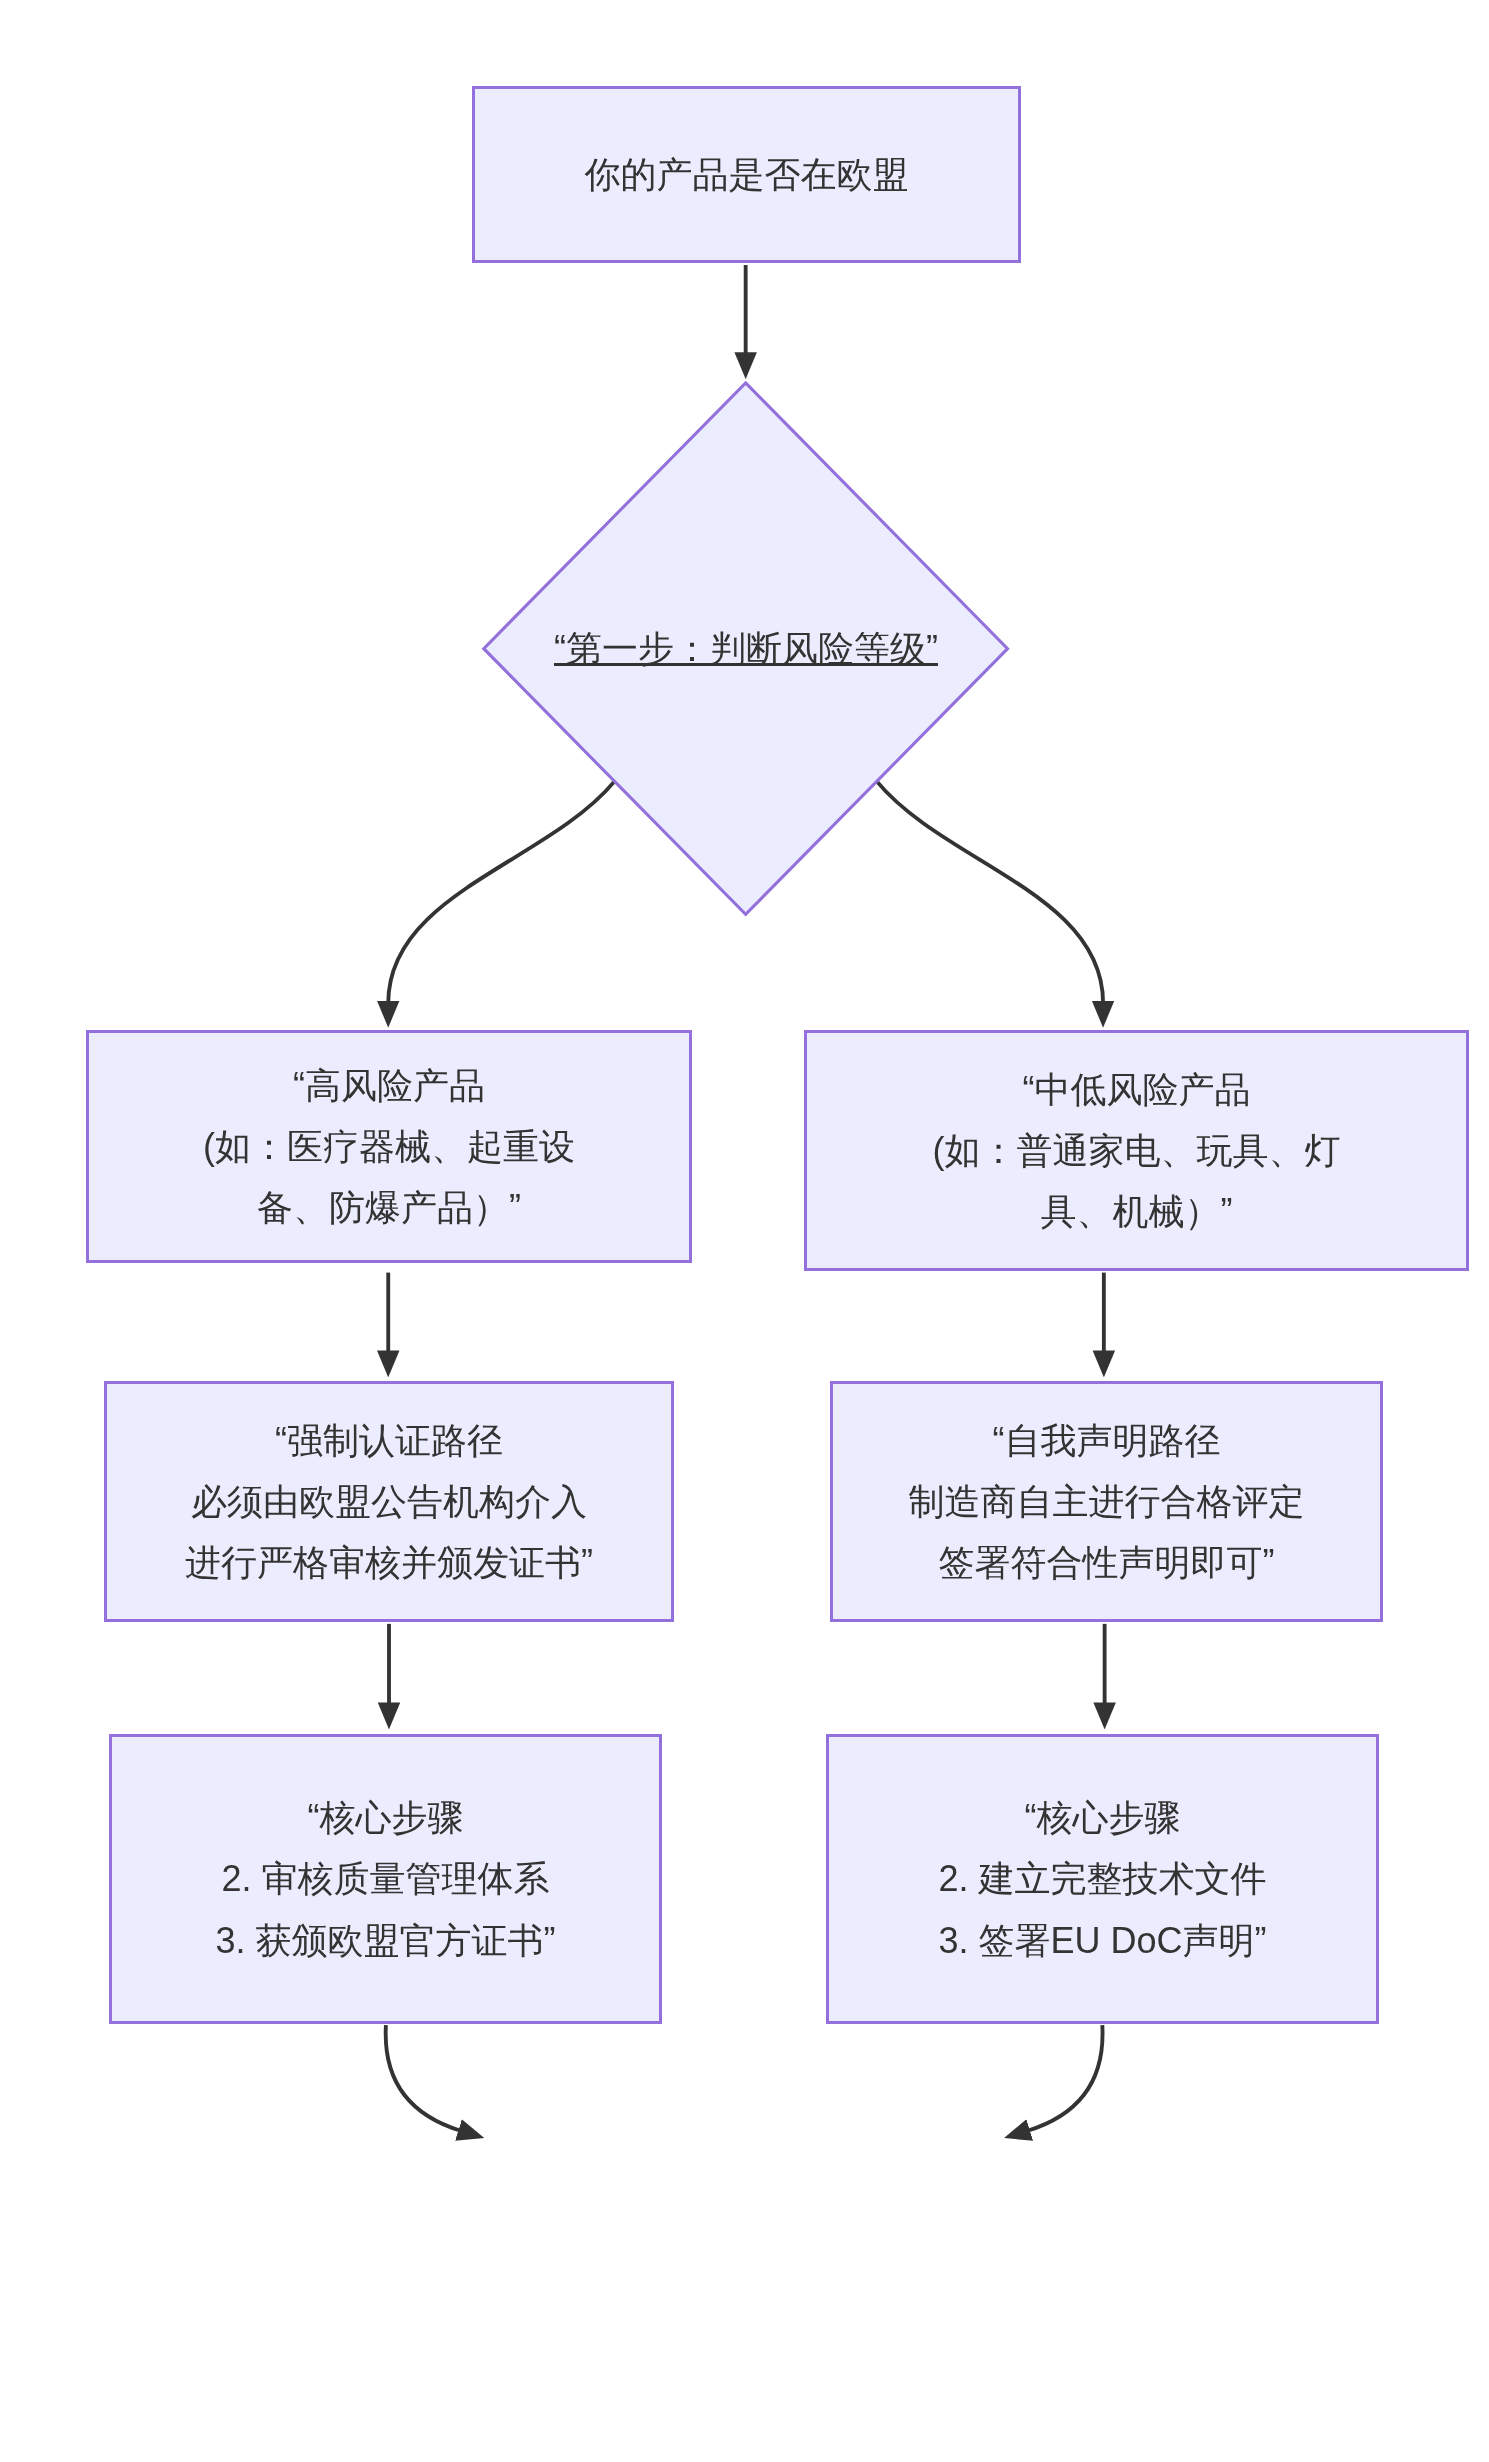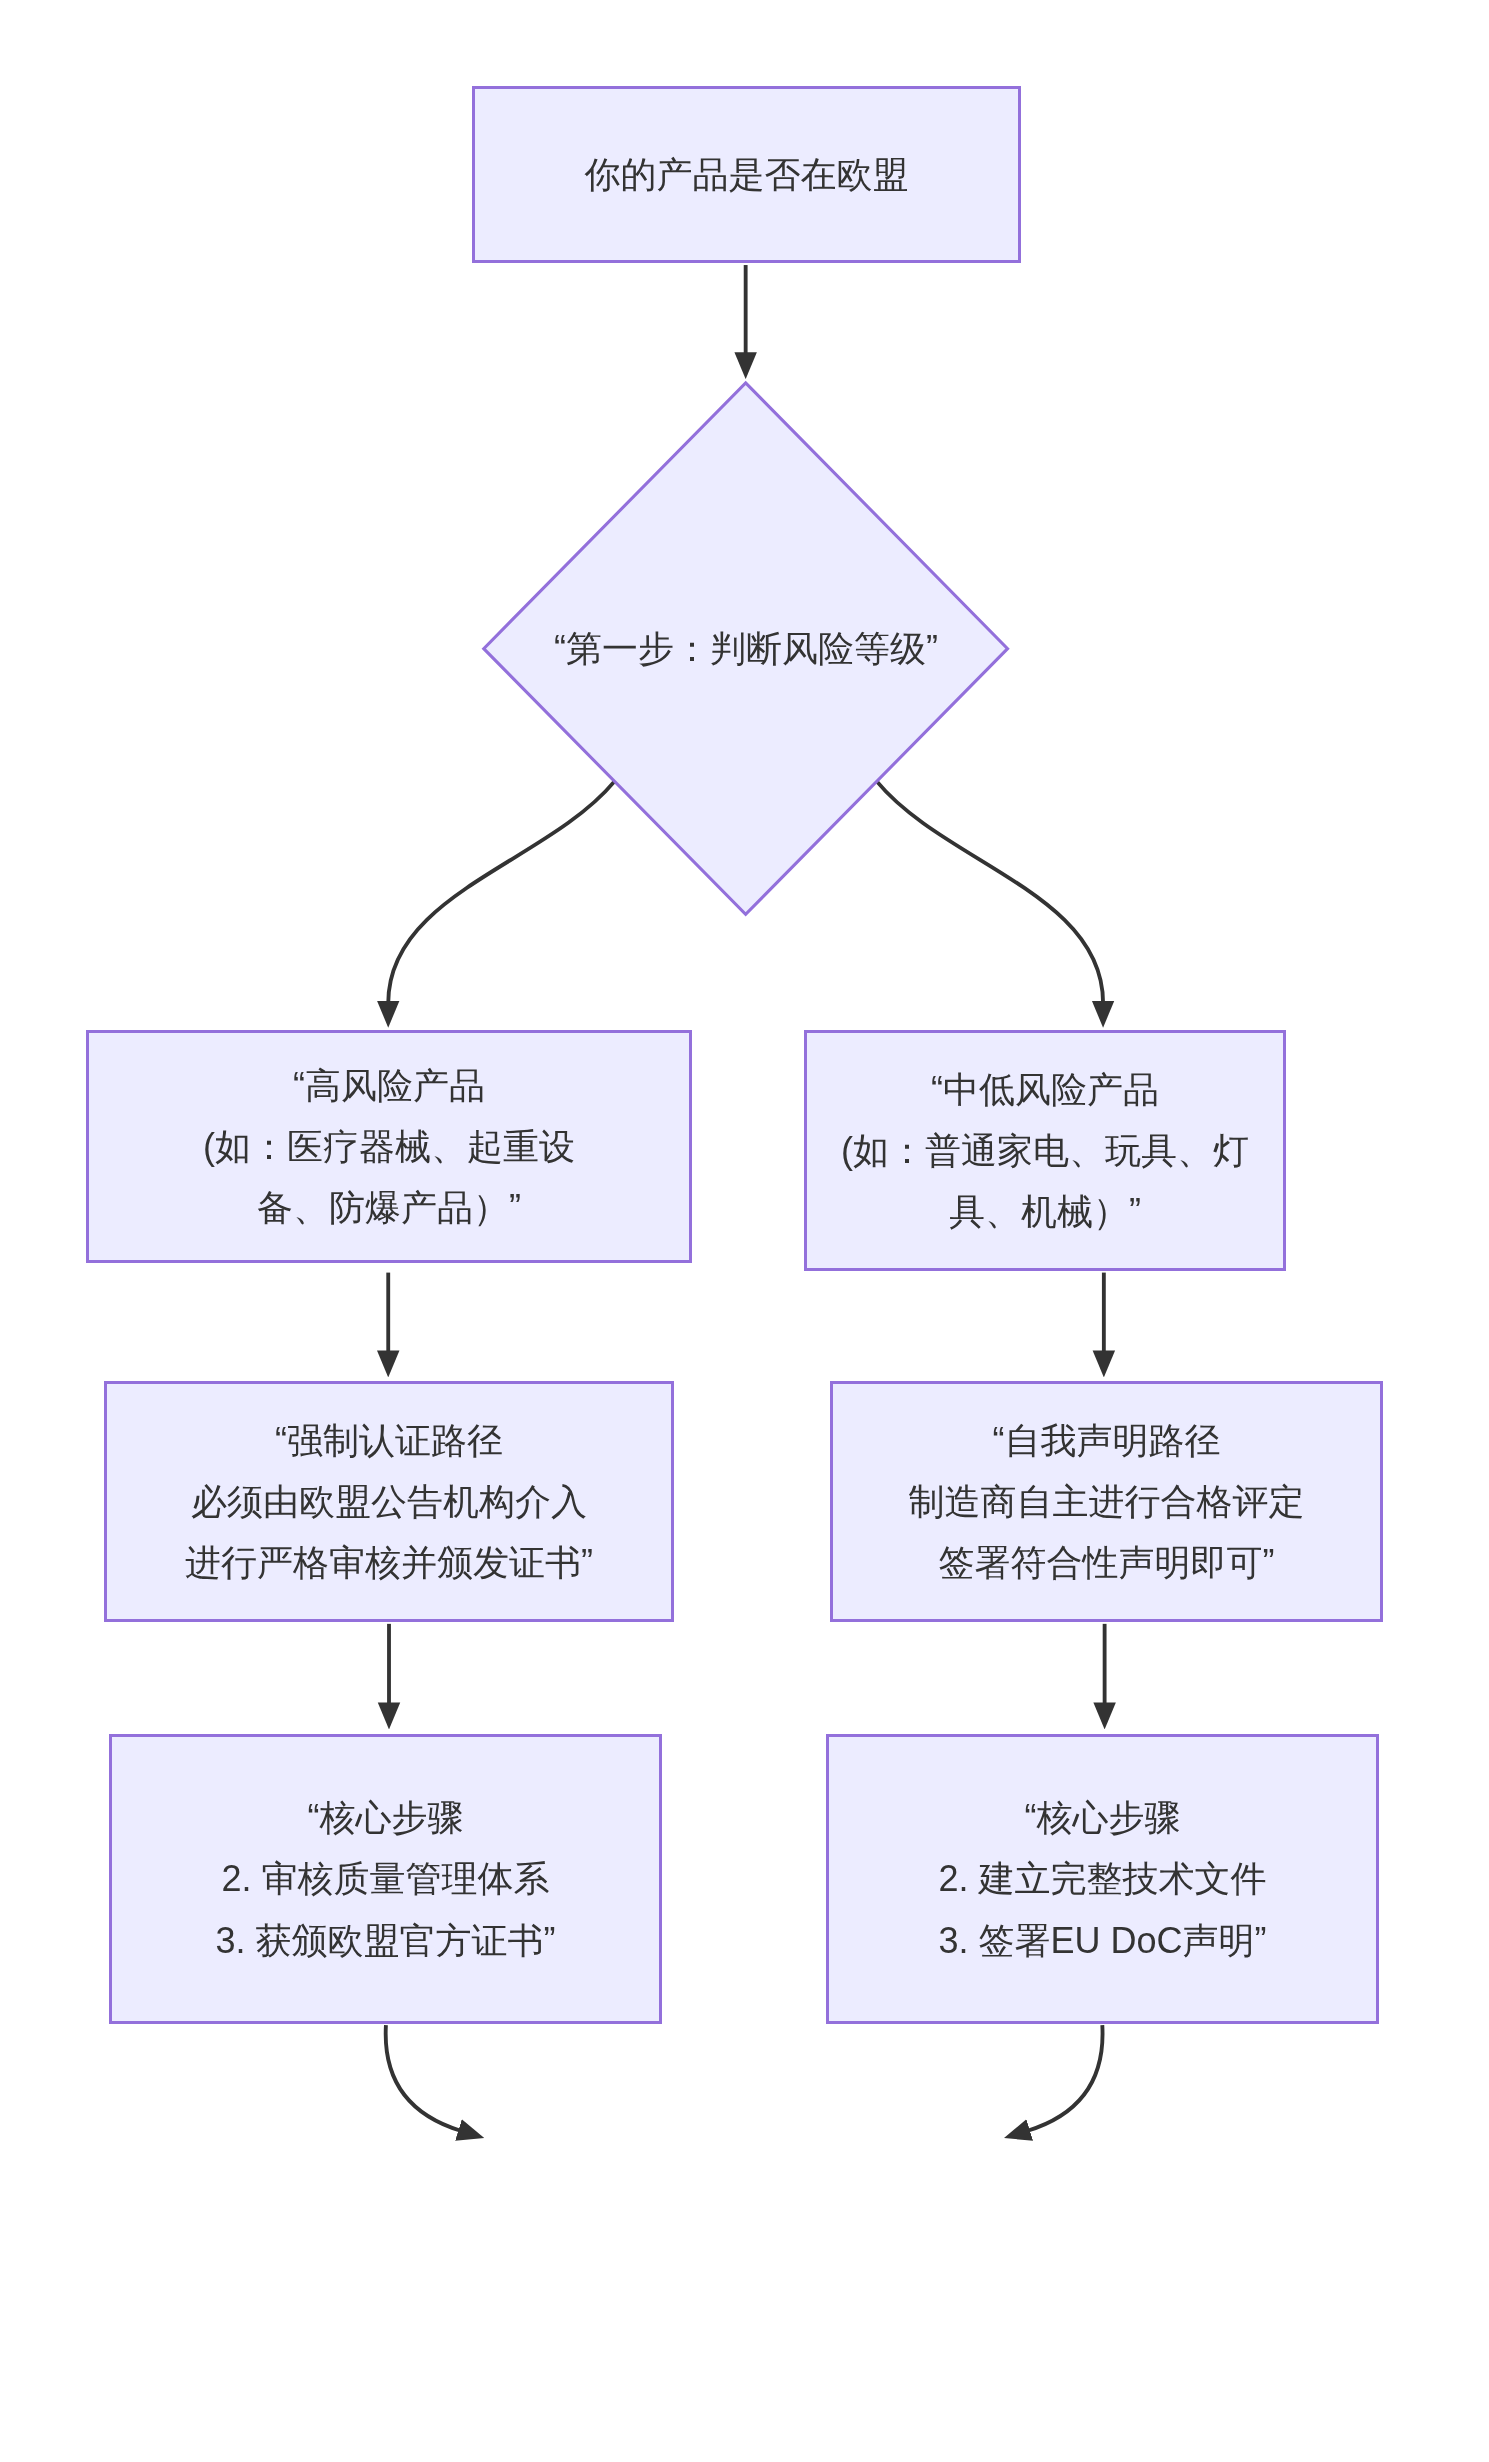--- a/index.html
+++ b/index.html
@@ -25,21 +25,21 @@
     position:absolute;box-sizing:border-box;
     background:var(--node-fill);
     border:3.1px solid var(--node-border);
     color:var(--text);
     display:flex;flex-direction:column;align-items:center;justify-content:center;
     text-align:center;
     font-size:36px;line-height:1.7;
   }
   .node .line{white-space:pre;}
   .diamond-label{
-    background:transparent;border:none;
+    background:transparent;border:none;text-decoration:underline;
   }
 </style>
 </head>
 <body>
 
 <div class="canvas">
 
   <svg class="edges" viewBox="0 0 1933 3196" xmlns="http://www.w3.org/2000/svg">
     <defs>
       <marker id="arrow" viewBox="0 0 12 12" refX="1" refY="6" markerWidth="7" markerHeight="7" orient="auto" markerUnits="strokeWidth">
@@ -67,21 +67,21 @@
   <div class="node diamond-label" style="left:515px;top:610px;width:462px;height:77px">
     <div class="line">“第一步：判断风险等级”</div>
   </div>
 
   <div class="node" style="left:86px;top:1030px;width:606px;height:233px">
     <div class="line">“高风险产品</div>
     <div class="line">(如：医疗器械、起重设</div>
     <div class="line">备、防爆产品）”</div>
   </div>
 
-  <div class="node" style="left:804px;top:1030px;width:482px;height:241px">
+  <div class="node" style="left:804px;top:1030px;width:665px;height:241px">
     <div class="line">“中低风险产品</div>
     <div class="line">(如：普通家电、玩具、灯</div>
     <div class="line">具、机械）”</div>
   </div>
 
   <div class="node" style="left:830px;top:1381px;width:553px;height:241px">
     <div class="line">“自我声明路径</div>
     <div class="line">制造商自主进行合格评定</div>
     <div class="line">签署符合性声明即可”</div>
   </div>

